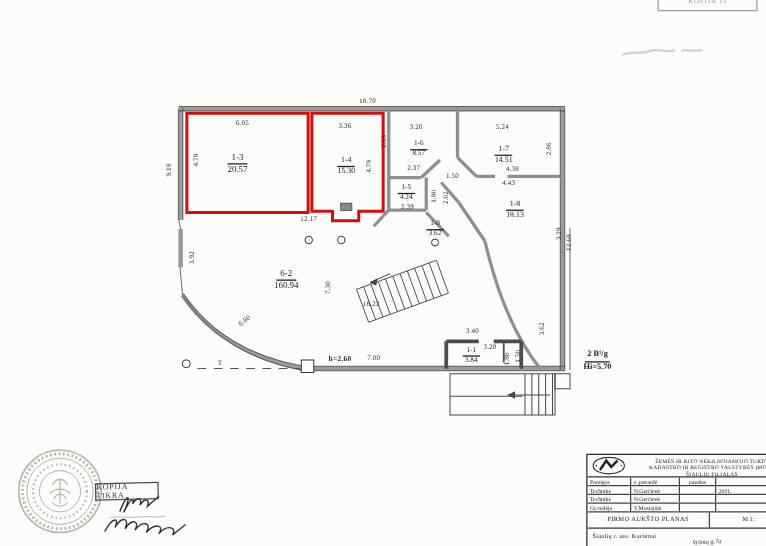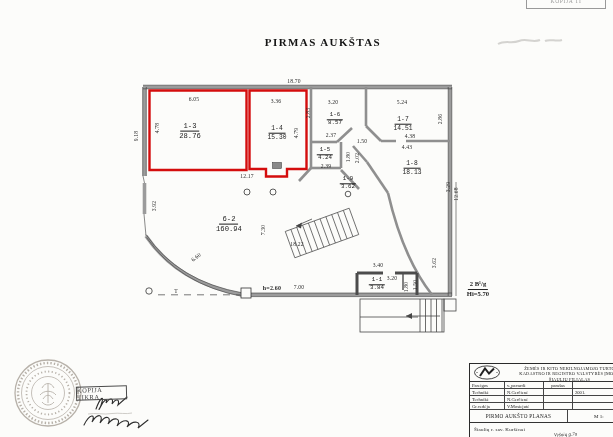--- a/index.html
+++ b/index.html
@@ -8,21 +8,21 @@
   #plan-svg{position:absolute;left:0;top:0;}
   .abs{position:absolute;}
   .title{font-size:11px;font-weight:600;letter-spacing:1.4px;color:#151515;
          transform:translate(-50%,-50%);white-space:nowrap;}
   .dim{position:absolute;font-size:5.6px;color:#2b2b2b;transform:translate(-50%,-50%);
        white-space:nowrap;letter-spacing:.2px;}
   .dim.v{transform:translate(-50%,-50%) rotate(-90deg);}
   .dim.diag{transform:translate(-50%,-50%) rotate(-36deg);}
   .dim.b{font-weight:bold;font-size:6px;}
   .room{position:absolute;transform:translate(-50%,-50%);text-align:center;
-        font-size:6.3px;line-height:1.2;color:#1c1c1c;white-space:nowrap;font-family:Liberation Mono, monospace;}
+        font-size:6.3px;line-height:1.2;color:#1c1c1c;white-space:nowrap;}
   .room.big{font-size:7.2px;}
   .room.sm{font-size:5.8px;}
   .room .rid{display:inline-block;border-bottom:.9px solid #1c1c1c;padding:0 3px .5px;}
   .room .rarea{display:block;}
   .note{position:absolute;text-align:center;font-size:6.6px;font-weight:bold;color:#222;
         line-height:1.25;transform:translate(-50%,-50%);}
   .note .n1{display:inline-block;border-bottom:.9px solid #222;padding:0 2px .5px;}
   .note .n2{display:block;}
   .stamp-box{position:absolute;border:1.3px solid #4a4a4a;color:#3c3c3c;
              display:flex;align-items:center;justify-content:center;
@@ -162,25 +162,24 @@
       <path d="M540,396 C543,392 547,392 545,396 C543,399 548,397 551,394"></path>
       <path d="M541,402 C544,398 548,398 546,402 C544,405 549,403 552,400"></path>
     </g>
 
     <g stroke="#d4d3d0" stroke-width="2" fill="none">
       <path d="M498,44 C505,40 512,44 519,41 C526,38 533,43 540,40"></path>
       <path d="M545,41 C550,38.5 556,42 562,40"></path>
     </g>
   </svg>
 
-  <div class="abs title" style="left:323px;top:42px;">PIRMAS AUKŠTAS</div>
 
   <div class="room big" style="left:190px;top:131px;">
     <span class="rid">1-3</span>
-    <span class="rarea">28.76</span>
+    <span class="rarea">20.57</span>
   </div>
   <div class="room" style="left:277px;top:133px;">
     <span class="rid">1-4</span>
     <span class="rarea">15.30</span>
   </div>
   <div class="room sm" style="left:335px;top:120px;">
     <span class="rid">1-6</span>
     <span class="rarea">8.57</span>
   </div>
   <div class="room sm" style="left:325px;top:155px;">

